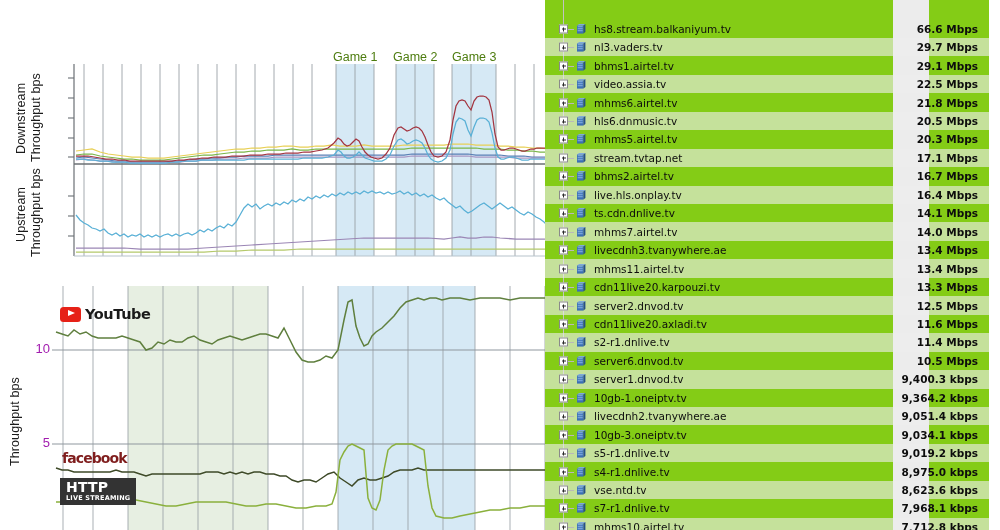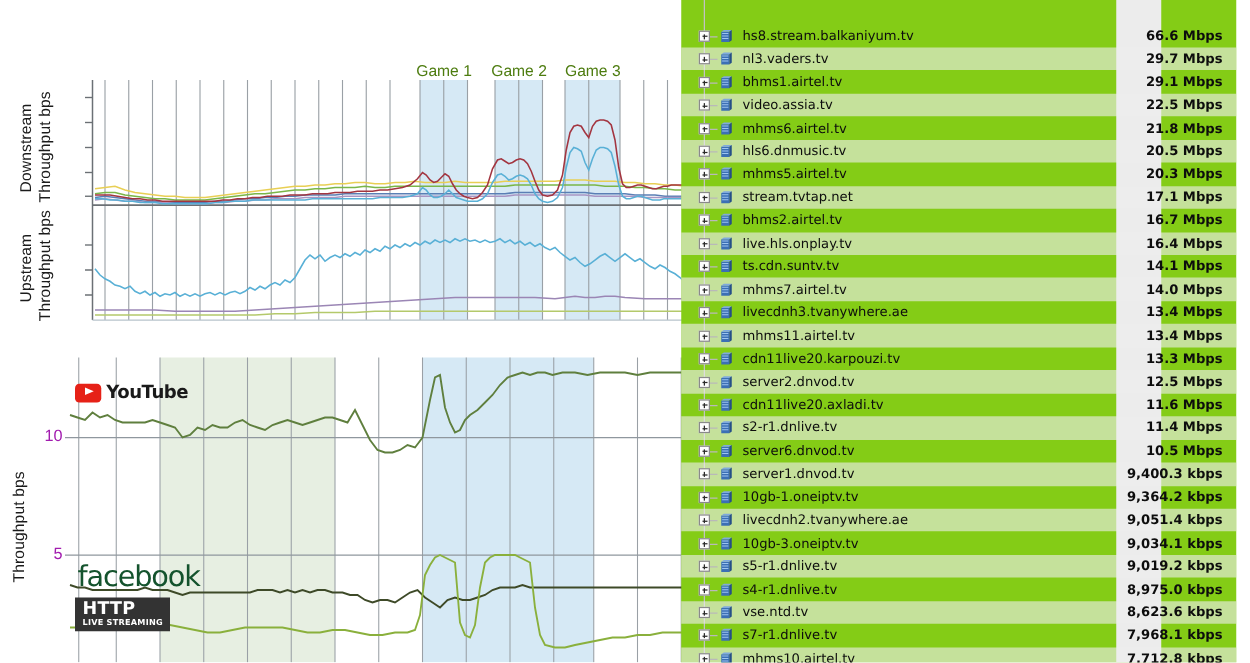--- a/index.html
+++ b/index.html
@@ -47,22 +47,22 @@
     position:relative;
   }
   .yt-box:after{
     content:""; position:absolute; left:7.5px; top:3.7px;
     border-left:7px solid #fff;
     border-top:3.8px solid transparent;
     border-bottom:3.8px solid transparent;
   }
   .yt-text { font-family:"DejaVu Sans", sans-serif; font-weight:bold; font-size:14.5px; color:#1a1a1a; letter-spacing:-0.4px;}
   .fb-text {
-    font-family:"DejaVu Sans", sans-serif; font-weight:normal; font-size:23px;
-    color:#14532d; letter-spacing:-0.9px;
+    font-family:"DejaVu Sans", sans-serif; font-weight:bold; font-size:14px;
+    color:#7f1d1d; letter-spacing:-0.9px;
   }
   .http-box {
     background:#333333; color:#fff; padding:2px 6px 3px 6px;
     display:inline-block; line-height:1;
   }
   .http-t1 { font-family:"DejaVu Sans", sans-serif; font-weight:bold; font-size:14px; letter-spacing:.2px; }
   .http-t2 { font-family:"DejaVu Sans", sans-serif; font-weight:bold; font-size:6.5px; letter-spacing:.2px; margin-top:1px;}
 
   
   #hostlist {
@@ -396,21 +396,21 @@
           <span class="plus"></span>
           <span class="treeline"></span>
           <span class="srvicon"><svg width="12" height="12" viewBox="0 0 12 12">
               <path d="M2,2.4 L8.4,2.4 L8.4,10.6 L2,10.6 Z" fill="#3b6fb5"></path>
               <path d="M2,2.4 L4.1,0.9 L10.4,0.9 L8.4,2.4 Z" fill="#7fa9dd"></path>
               <path d="M8.4,2.4 L10.4,0.9 L10.4,9.1 L8.4,10.6 Z" fill="#264f87"></path>
               <rect x="2.7" y="3.4" width="5" height="0.8" fill="#9dc4ef"></rect>
               <rect x="2.7" y="5.4" width="5" height="0.8" fill="#9dc4ef"></rect>
               <rect x="2.7" y="7.4" width="5" height="0.8" fill="#9dc4ef"></rect>
             </svg></span>
-          <span class="hostname">ts.cdn.suntv.tv</span>
+          <span class="hostname">ts.cdn.dnlive.tv</span>
           <span class="rate">14.1 Mbps</span>
         </div>
         <div class="row alt" style="top: 222.45px;">
           <span class="plus"></span>
           <span class="treeline"></span>
           <span class="srvicon"><svg width="12" height="12" viewBox="0 0 12 12">
               <path d="M2,2.4 L8.4,2.4 L8.4,10.6 L2,10.6 Z" fill="#3b6fb5"></path>
               <path d="M2,2.4 L4.1,0.9 L10.4,0.9 L8.4,2.4 Z" fill="#7fa9dd"></path>
               <path d="M8.4,2.4 L10.4,0.9 L10.4,9.1 L8.4,10.6 Z" fill="#264f87"></path>
               <rect x="2.7" y="3.4" width="5" height="0.8" fill="#9dc4ef"></rect>

